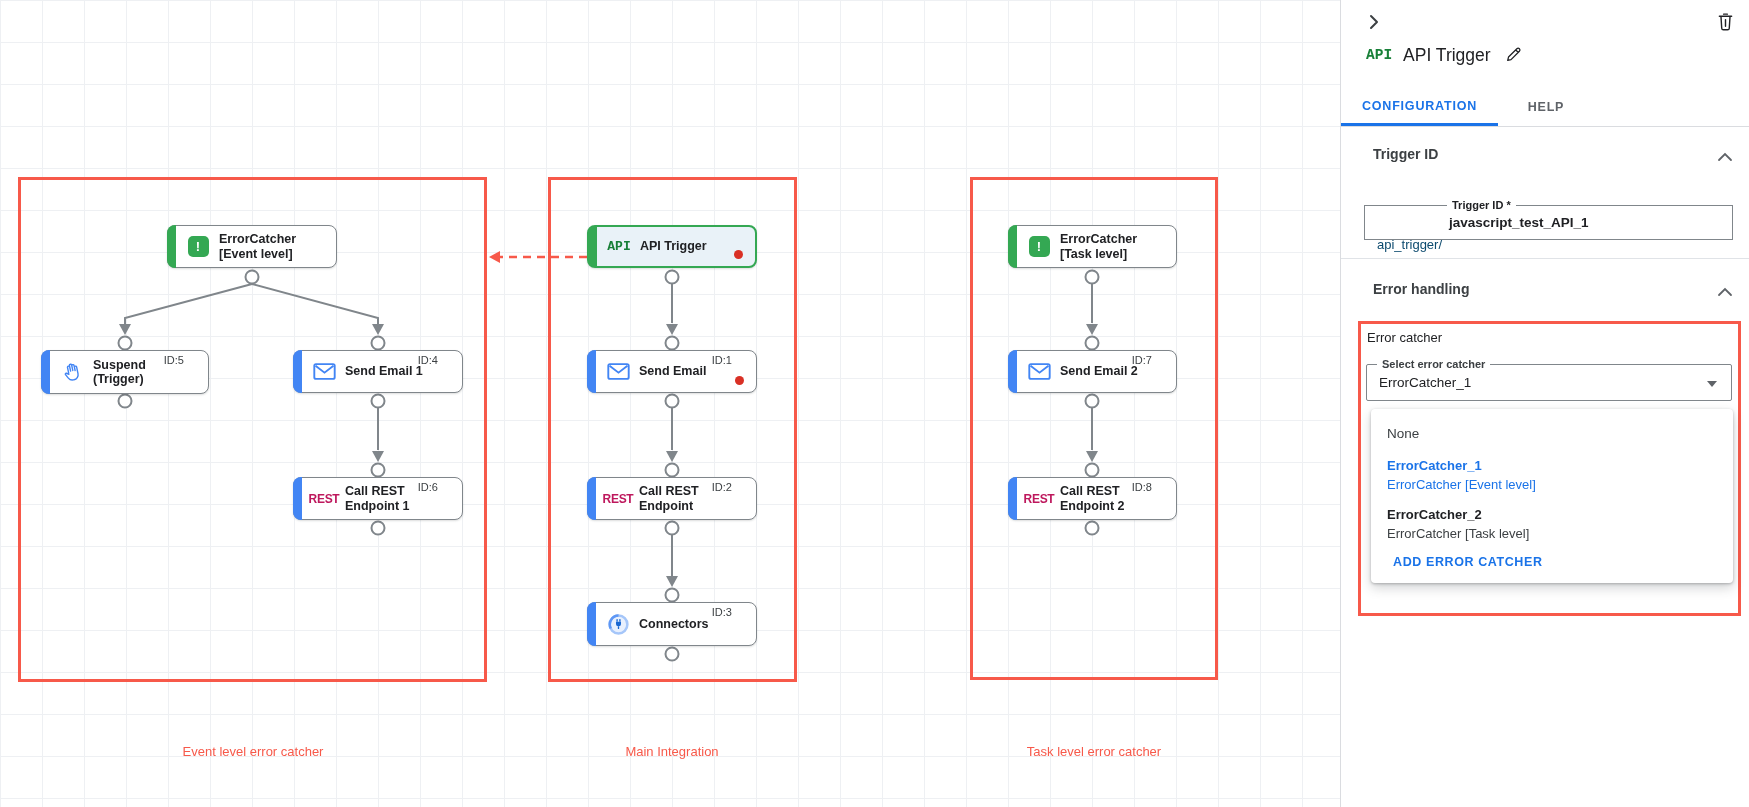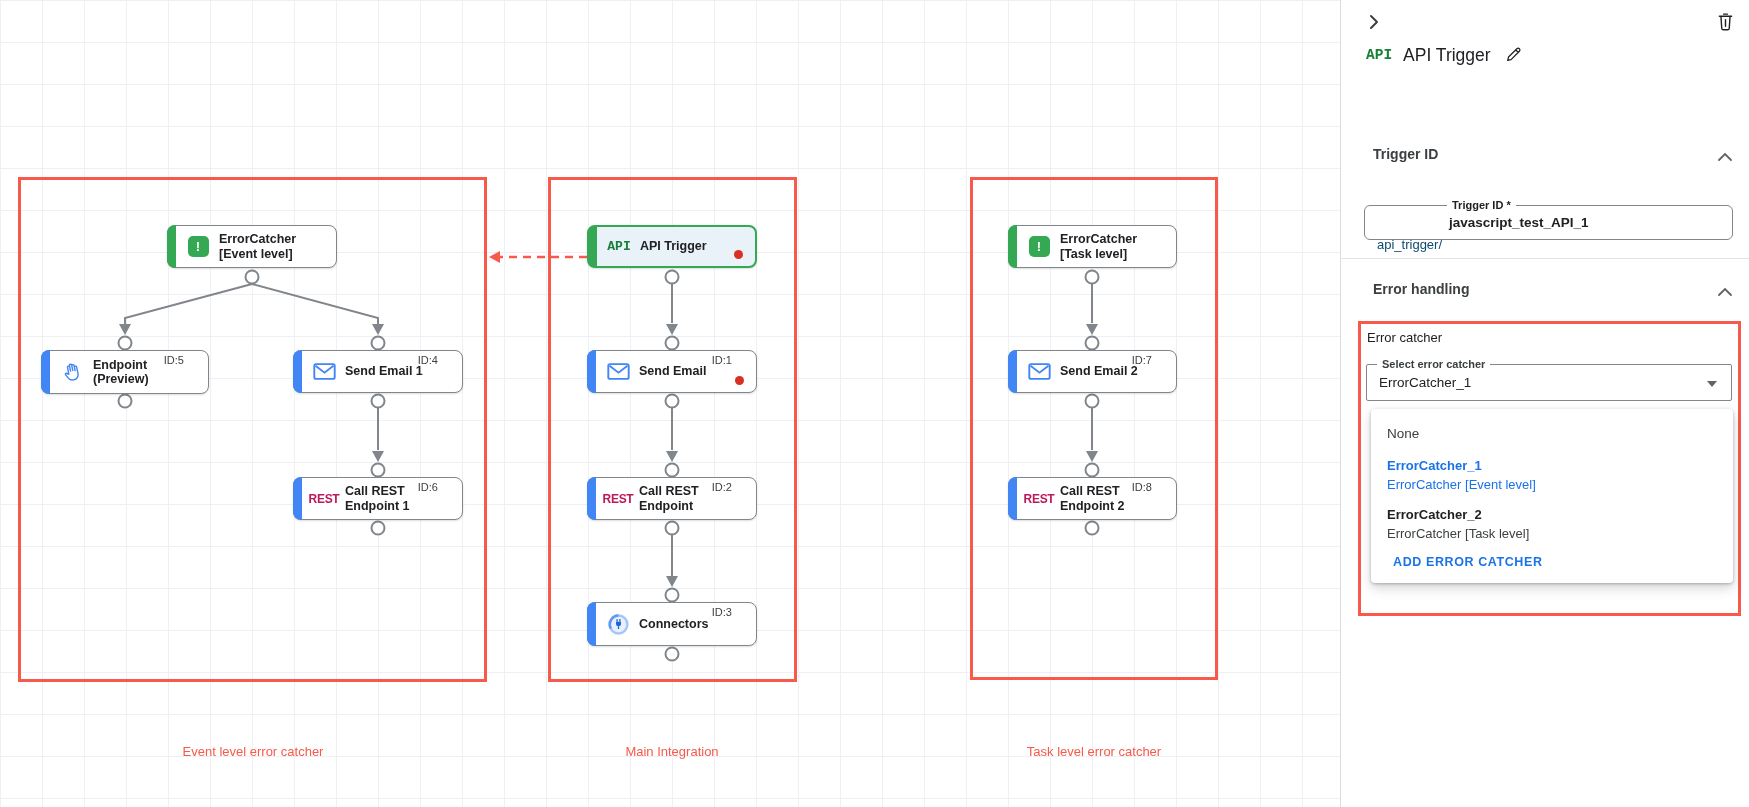--- a/index.html
+++ b/index.html
@@ -77,21 +77,21 @@
     border-bottom:3px solid #1a73e8; }
   .tab-idle { width:96px; color:#5f6368; font-weight:700; }
 
   .sec-h { position:absolute; left:32px; font-size:14px; font-weight:700; color:#3c4043; }
   .sec-h1 { top:146px;text-align:right; } .sec-h2 { top:281px; }
   .caret-btn { position:absolute; right:14px; width:20px; height:14px;
     background:none; border:none; cursor:pointer; }
   .caret1 { top:150px; } .caret2 { top:285px; }
 
   .field { position:absolute; left:23px; top:205px; width:369px; height:35px;
-    border:1px solid #80868b; border-radius:6px; display:flex; align-items:center;
+    border:1px solid #80868b; border-radius:0; display:flex; align-items:center;
     padding:0 12px; background:#fff; }
   .notch { position:absolute; top:-7px; background:#fff; padding:0 5px;
     font-size:11px; font-weight:700; color:#202124; white-space:nowrap; }
   .notch-trigger { left:82px; }
   .prefix { color:#0c4a6e; font-size:13px;margin-top:44px; }
   .val { margin-left:7px; color:#202124; font-size:13.5px; font-weight:700; }
   .pdivider { position:absolute; left:0; right:0; top:258px; border-top:1px solid #e0e3e7; }
 
   .redbox { position:absolute; left:17px; top:321px; width:383px; height:295px;
     border:3px solid #f7594a; }
@@ -184,21 +184,21 @@
       <span class="nlabel">ErrorCatcher [Event level]</span>
     </div>
 
     <div class="node n-suspend">
       <span class="bar bar-blue"></span>
       <span class="nicon">
         <svg width="21" height="21" viewBox="0 0 24 24" style="transform:rotate(-12deg)">
           <path d="M7.6,11.5 V5.2 a1.3,1.3 0 0 1 2.6,0 V10 M10.2,9.8 V3.6 a1.3,1.3 0 0 1 2.6,0 V9.8 M12.8,9.8 V4.6 a1.3,1.3 0 0 1 2.6,0 V10.4 M15.4,10.4 V6.8 a1.25,1.25 0 0 1 2.5,0 V14.5 a6,6 0 0 1 -6,6 h-0.6 a6,6 0 0 1 -5.3,-3.2 L3.7,12.7 c-0.5,-0.9 0.5,-1.9 1.4,-1.3 l2.5,1.7" fill="none" stroke="#4285f4" stroke-width="1.6" stroke-linecap="round" stroke-linejoin="round"></path>
         </svg>
       </span>
-      <span class="nlabel">Endpoint (Preview)</span>
+      <span class="nlabel">Suspend (Trigger)</span>
       <span class="nid">ID:5</span>
     </div>
 
     <div class="node n-sendmail1">
       <span class="bar bar-blue"></span>
       <span class="nicon">
         <svg width="23" height="17" viewBox="0 0 24 18">
           <rect x="1.2" y="1.2" width="21.6" height="15.6" rx="1.8" fill="#fff" stroke="#4285f4" stroke-width="2"></rect>
           <path d="M2.5,3 L12,10.2 L21.5,3" fill="none" stroke="#4285f4" stroke-width="2"></path>
         </svg>
@@ -314,20 +314,24 @@
     <div class="ptitle">
       <span class="pbadge">API</span>
       <span class="ptext">API Trigger</span>
       <button class="pencil-btn">
         <svg width="18" height="18" viewBox="0 0 20 20">
           <path d="M3,17 l0.9,-3.6 L13.2,4.1 a2,2 0 0 1 2.8,0 a2,2 0 0 1 0,2.8 L6.7,16.2 L3,17 z M12,5.5 l2.6,2.6" fill="none" stroke="#202124" stroke-width="1.4" stroke-linejoin="round"></path>
         </svg>
       </button>
     </div>
 
+    <div class="tabs">
+      <button class="tab tab-active">CONFIGURATION</button>
+      <button class="tab tab-idle">HELP</button>
+    </div>
 
     <div class="sec-h sec-h1">Trigger ID</div>
     <button class="caret-btn caret1">
       <svg width="16" height="10" viewBox="0 0 16 10">
         <path d="M2,8 L8,2 L14,8" fill="none" stroke="#5f6368" stroke-width="1.8" stroke-linecap="round"></path>
       </svg>
     </button>
 
     <div class="field">
       <span class="notch notch-trigger">Trigger ID *</span>

